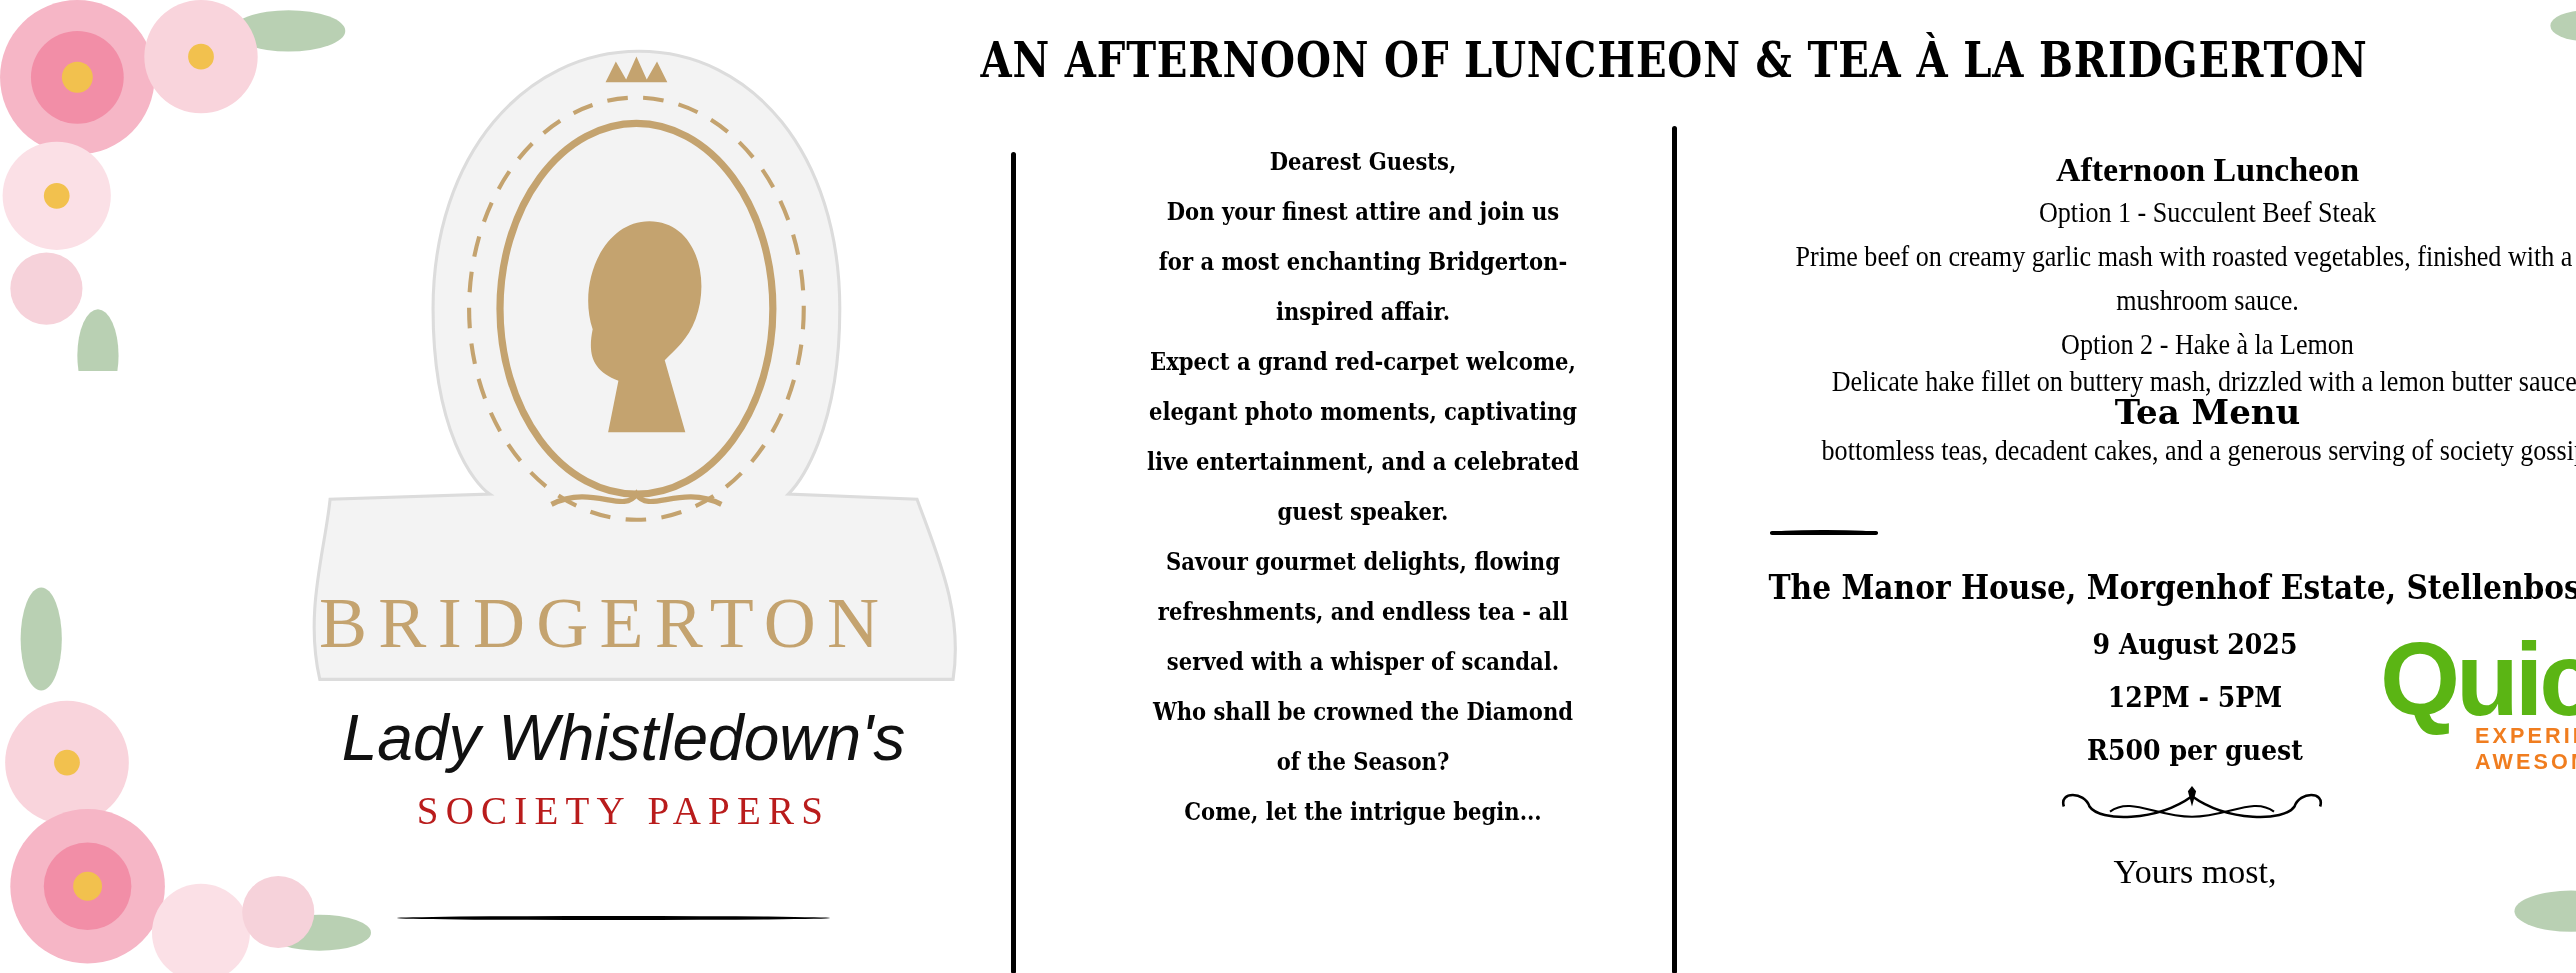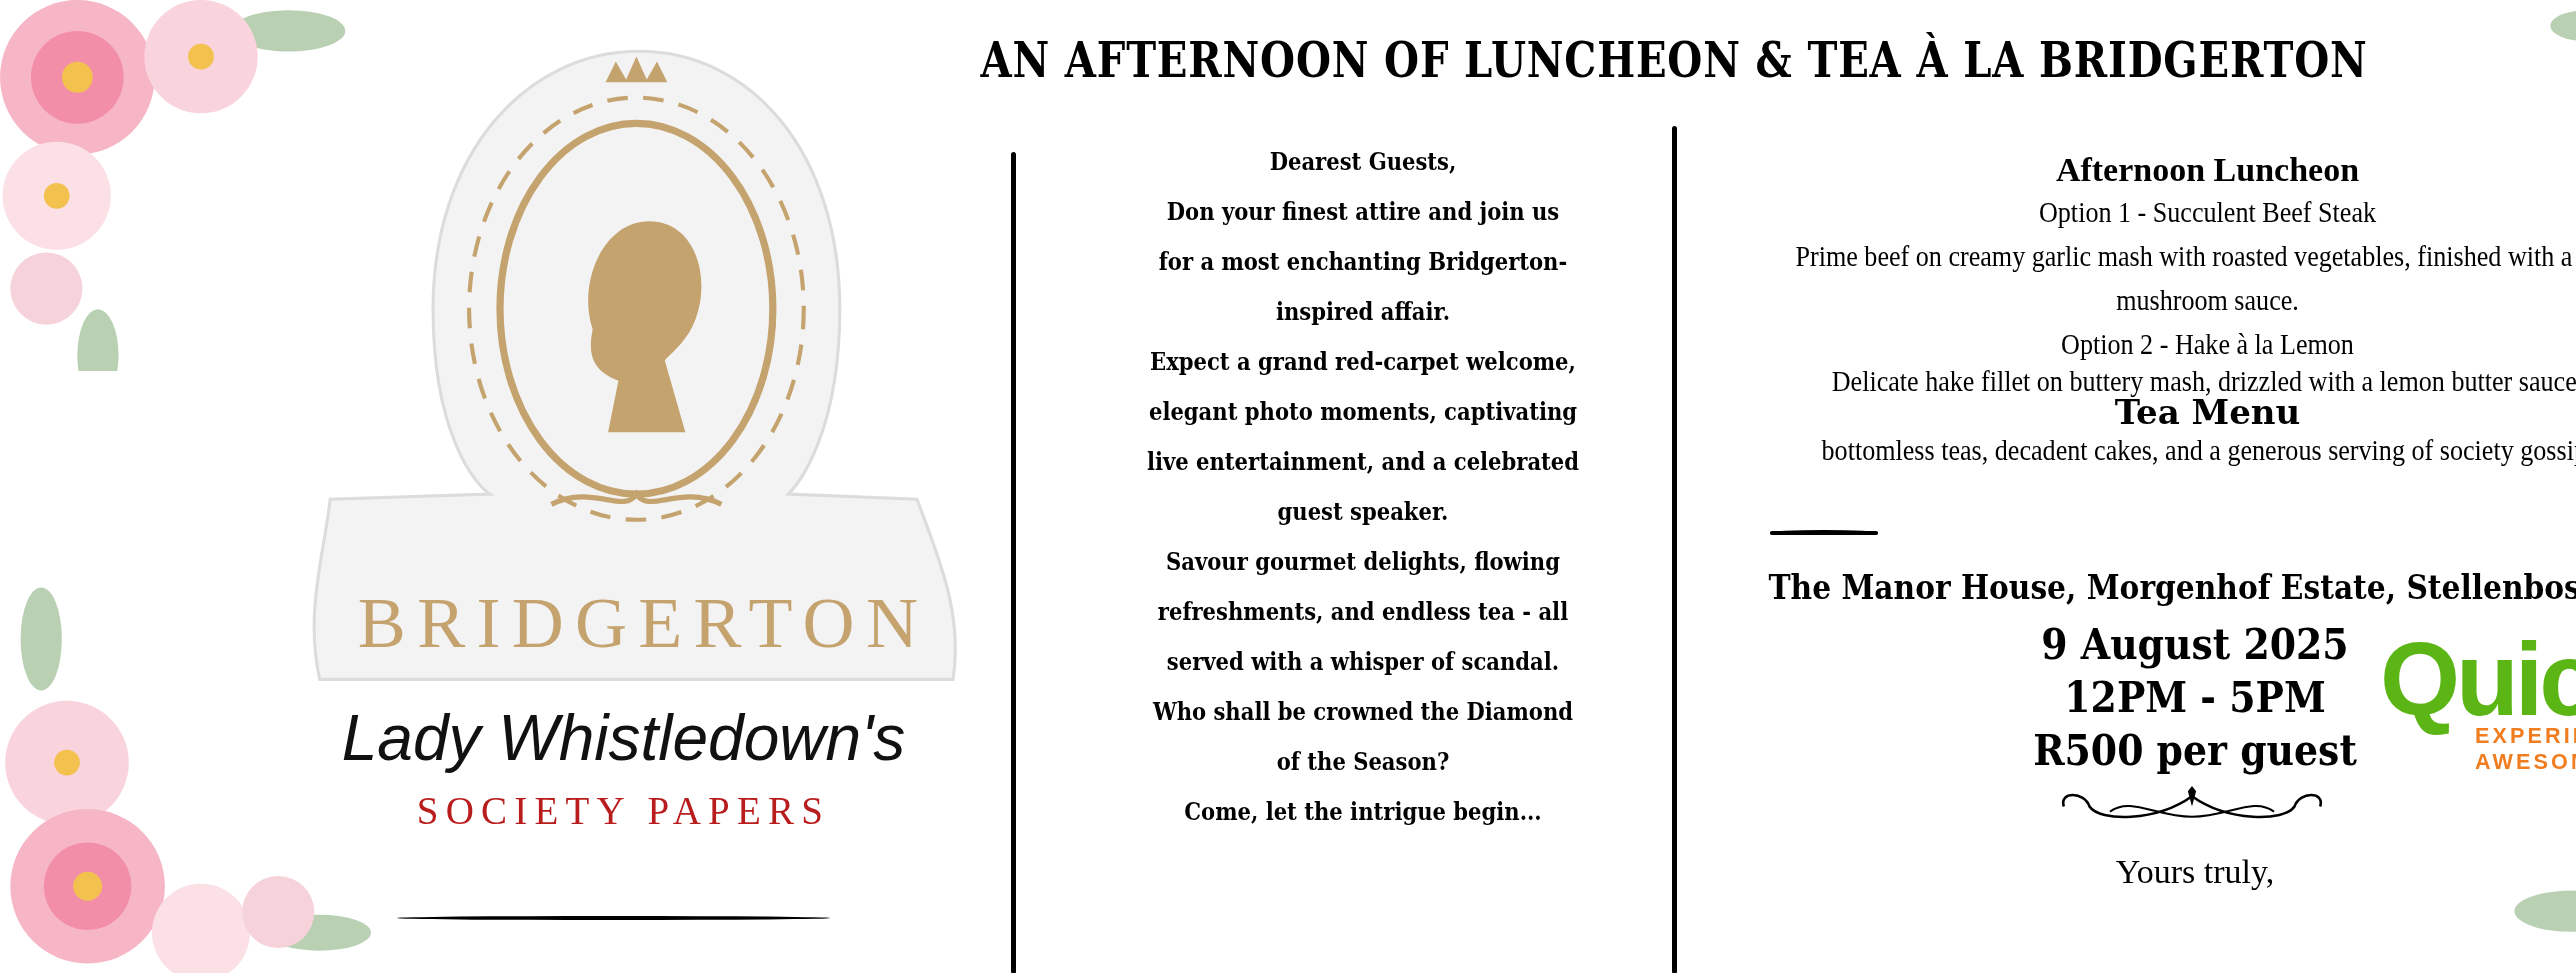--- a/index.html
+++ b/index.html
@@ -17,32 +17,32 @@
   .mid { left:1036px; top:137px; width:654px; text-align:center; font-family:"DejaVu Serif", serif; font-weight:bold; font-size:24px; line-height:50px; }
   .mid p { margin:0; transform:scaleX(0.88); }
 
   
   .menu { left:1700px; top:149px; width:1015px; text-align:center; font-family:"Liberation Serif", serif; }
   .menu .h { font-weight:bold; font-size:34px; line-height:41px; }
   .menu .t { font-size:29px; line-height:44px; transform:scaleX(0.9); }
   .menu .tea-h { font-family:"DejaVu Serif", serif; font-weight:bold; font-size:34px; line-height:31px; }
 
   .venue { left:1700px; top:562px; width:989px; text-align:center; font-family:"DejaVu Serif", serif; font-weight:bold; font-size:33px; line-height:52px; transform:scaleX(0.9); }
-  .details { left:1958px; top:618px; width:474px; text-align:center; font-family:"DejaVu Serif", serif; font-weight:bold; font-size:42px; line-height:53px; }
+  .details { left:1958px; top:618px; width:474px; text-align:center; font-family:"DejaVu Serif", serif; font-weight:bold; font-size:28px; line-height:53px; }
   .details div { transform:scaleX(0.9); }
   .signoff { left:1958px; top:845px; width:474px; text-align:center; font-family:"Liberation Serif", serif; font-size:34px; line-height:53px; }
 
   
   .quicket { left:2380px; top:639px; width:361px; }
   .quicket .q { font-family:"Liberation Sans", sans-serif; font-weight:bold; font-size:103px; color:#5bb514; letter-spacing:-4.1px; line-height:82px; }
   .quicket .tag { font-family:"Liberation Sans", sans-serif; font-weight:bold; font-size:21.6px; color:#f07d1f; letter-spacing:3.1px; margin-left:95px; margin-top:2.1px; }
 
   
   .badge { left:304px; top:41px; width:670px; height:659px; }
-  .brand { left:319px; top:582px; width:649px; text-align:center; font-family:"Liberation Serif", serif; font-size:72px; letter-spacing:11.3px; color:#c4a36f; }
+  .brand { left:319px; top:582px; width:649px; font-family:"Liberation Serif", serif; font-size:72px; letter-spacing:11.3px; color:#c4a36f; }
   .lady { left:299px; top:701px; width:649px; text-align:center; font-family:Liberation Sans, sans-serif; font-style:italic; font-size:64px; color:#111; }
   .society { left:299px; top:788px; width:649px; text-align:center; font-family:"Liberation Serif", serif; font-size:39px; letter-spacing:7.2px; color:#b91c1c; }
 
   .flower { position:absolute; }
 </style>
 </head>
 <body>
 
 <div class="abs title">AN AFTERNOON OF LUNCHEON &amp; TEA À LA BRIDGERTON</div>
 
@@ -151,20 +151,20 @@
   <div>R500 per guest</div>
 </div>
 
 <svg class="abs" style="left:2053px;top:786px" width="278" height="41" viewBox="0 0 540 80">
   <path d="M20 40 C10 10 60 10 70 40 C90 70 200 70 270 20 C340 70 450 70 470 40 C480 10 530 10 520 40" fill="none" stroke="#000" stroke-width="5"></path>
   <path d="M110 50 C150 20 200 60 270 60 C340 60 390 20 430 50" fill="none" stroke="#000" stroke-width="4"></path>
   <path d="M262 10 L270 0 L278 10 L270 40 Z" fill="#000"></path>
 </svg>
 
 <div class="abs signoff">
-  <div>Yours truly,</div>
+  <div>Yours most,</div>
 </div>
 
 <div class="abs quicket">
   <div class="q">Quicket</div>
   <div class="tag">EXPERIENCE AWESOME</div>
 </div>
 
 
 </body></html>

